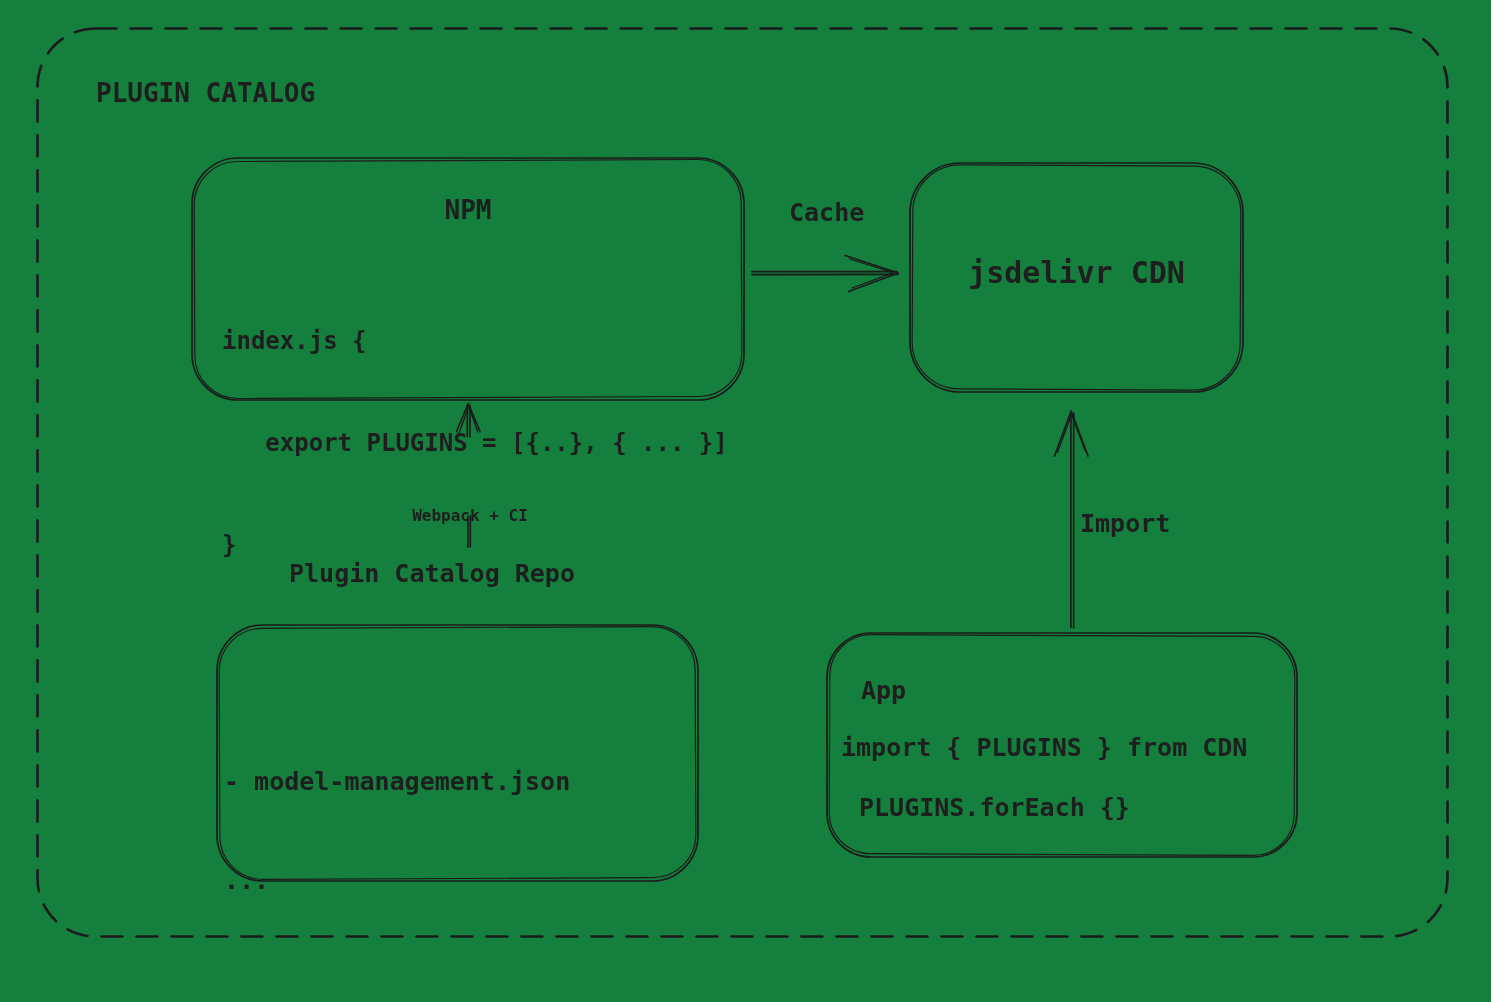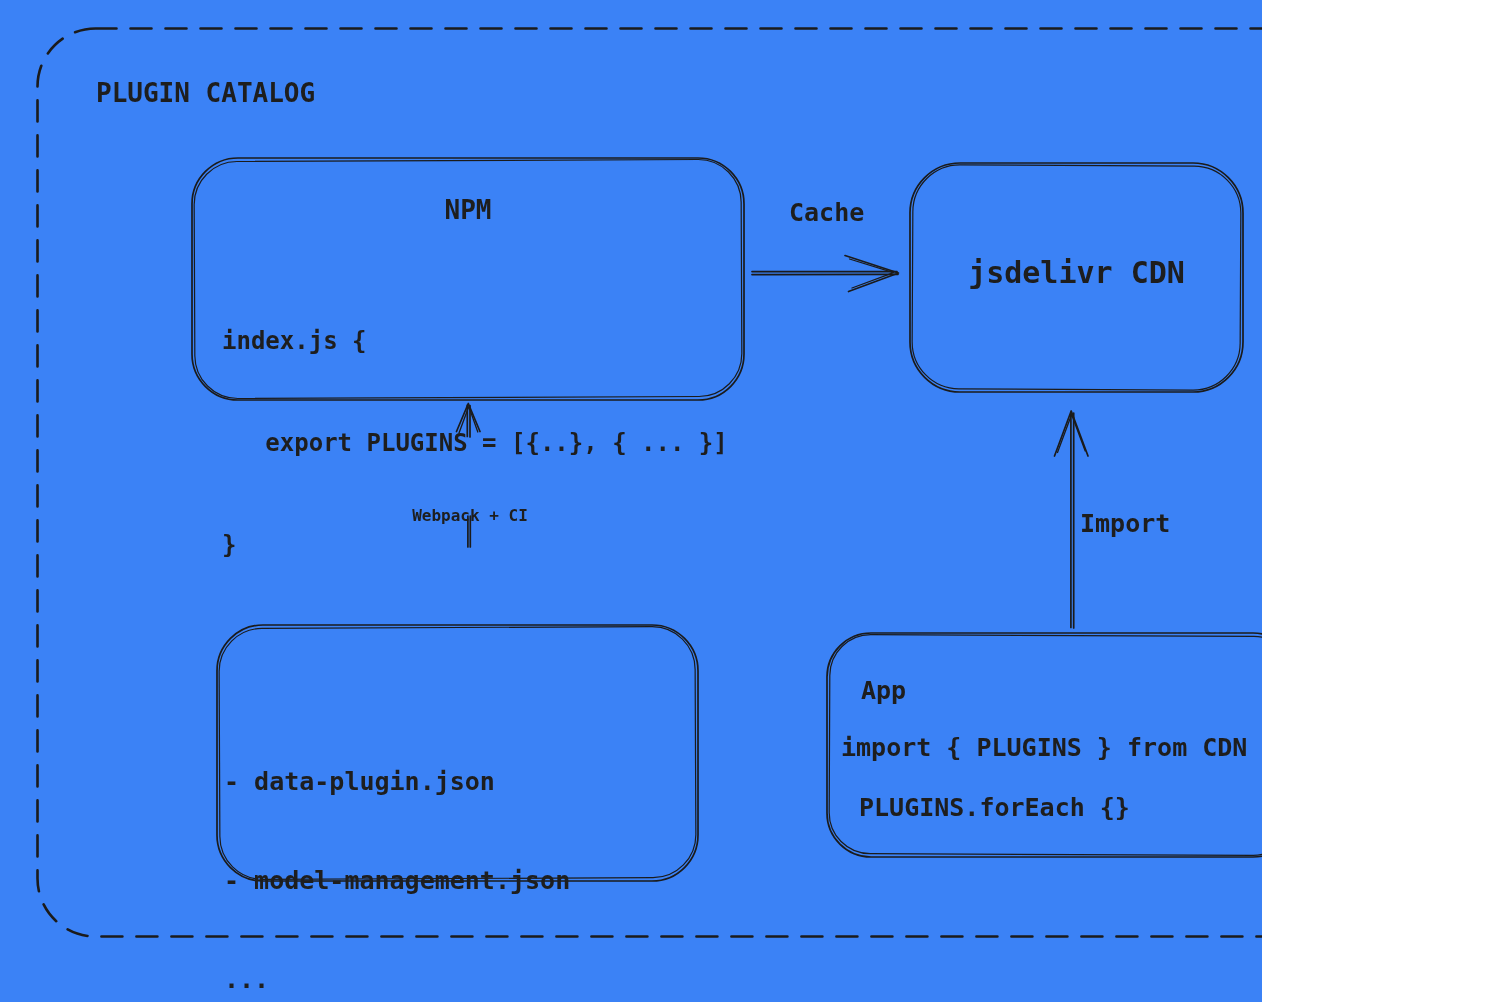--- a/index.html
+++ b/index.html
@@ -1,20 +1,20 @@
 <!DOCTYPE html>
 <html><head>
 <meta charset="utf-8">
 <style>
   html, body { margin: 0; padding: 0; background: #ffffff; }
   .canvas {
     position: relative;
-    width: 1262px;
+    width: 1491px;
     height: 1002px;
-    background: #3b82f6;
+    background: #15803d;
     overflow: hidden;
     font-family: "DejaVu Sans Mono", "Liberation Mono", monospace;
   }
   .layer {
     position: absolute;
     left: 0; top: 0;
   }
   .t {
     position: absolute;
     color: #1e1e1e;
@@ -93,22 +93,22 @@
   </div>
 
   <div class="t" style="left:789px; top:200px; font-size:25px;">Cache</div>
 
   <div class="t center" style="left:910px; top:258px; width:333px; font-size:30px;">jsdelivr CDN</div>
 
   <div class="t center" style="left:318px; top:438px; width:304px; font-size:16px; line-height:31px;">
     <div>Webpack + CI</div>
   </div>
 
+  <div class="t" style="left:289px; top:561px; font-size:25px;">Plugin Catalog Repo</div>
   <div class="t" style="left:224px; top:699px; font-size:25px; line-height:33px;">
-    <div>- data-plugin.json</div>
     <div>- model-management.json</div>
     <div>...</div>
   </div>
 
   <div class="t" style="left:1080px; top:511px; font-size:25px;">Import</div>
 
   <div class="t" style="left:861px; top:678px; font-size:25px;">App</div>
   <div class="t" style="left:841px; top:735px; font-size:25px;text-align:right;">import { PLUGINS } from CDN</div>
   <div class="t" style="left:859px; top:795px; font-size:25px;">PLUGINS.forEach {}</div>
 

